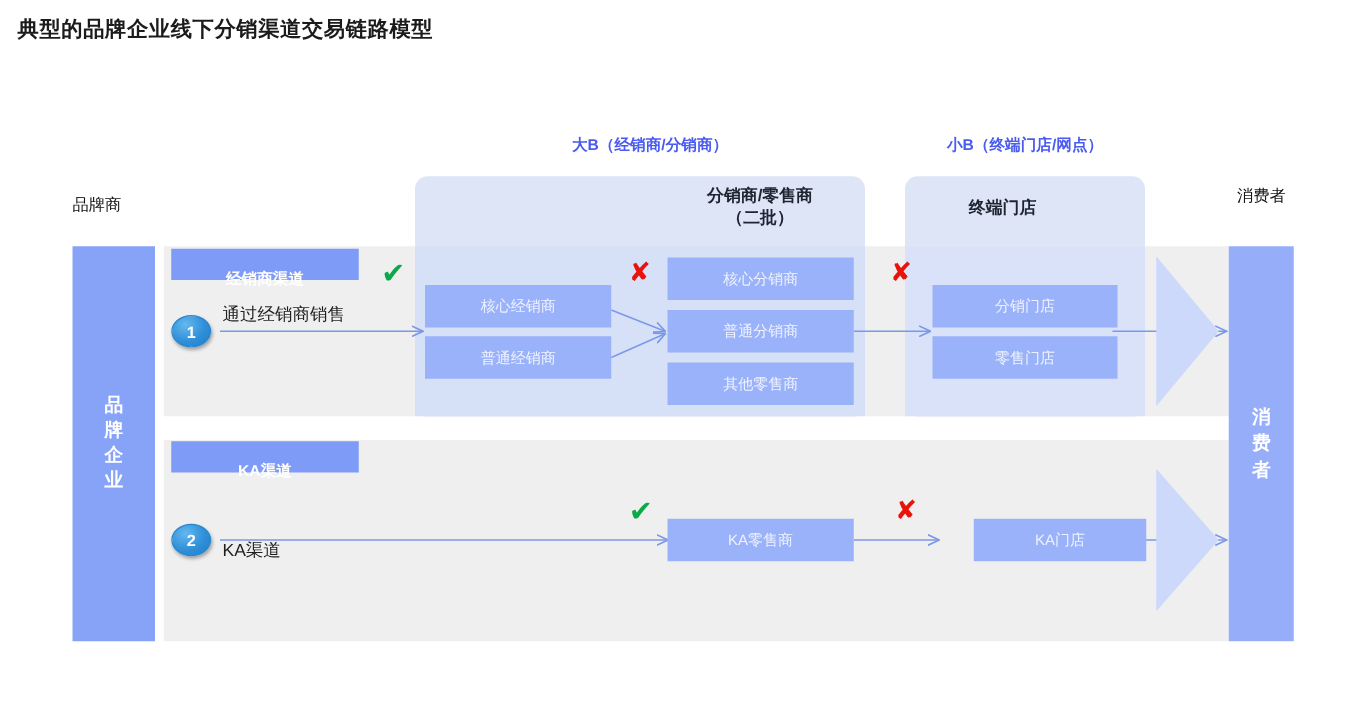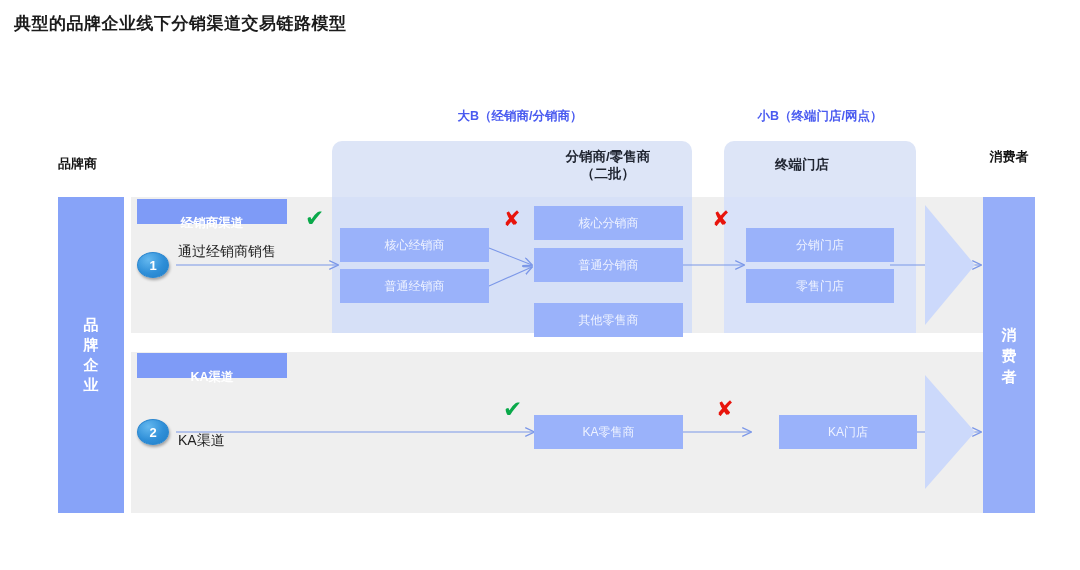--- a/index.html
+++ b/index.html
@@ -33,21 +33,21 @@
     background: #dde5f7;
     border-radius: 10px;
   }
   .stage-title {
     font-size: 13.5px; font-weight: bold; color: #1f2430;
     text-align: center; line-height: 17px; white-space: nowrap;
   }
 
   
   .col-head {
-    font-size: 13px; font-weight: bold; color: #141414;
+    font-size: 13px; font-weight: normal; color: #141414;
     white-space: nowrap;
   }
 
   
   #brand-bar {
     left: 58px; top: 197px; width: 66px; height: 316px;
     background: #87a3f8;
   }
   #brand-bar-text {
     position: absolute; left: 0; right: 0; top: 50%;
@@ -130,21 +130,21 @@
   <div class="abs col-head" style="left:58px; top:155px;">品牌商</div>
   <div class="abs col-head" style="left:983px; top:148px; width:52px; text-align:center;">消费者</div>
 
   <div class="abs stage-panel" style="left:332px; top:141px; width:360px; height:192px;"></div>
   <div class="abs stage-panel" style="left:724px; top:141px; width:192px; height:192px;"></div>
 
   <div class="abs stage-title" style="left:528px; top:148px; width:160px;">
     <div>分销商/零售商</div>
     <div>（二批）</div>
   </div>
-  <div class="abs stage-title" style="left:724px; top:157px; width:156px;font-family:Liberation Mono, monospace;">终端门店</div>
+  <div class="abs stage-title" style="left:724px; top:157px; width:156px;">终端门店</div>
 
   <div class="abs row-band" style="left:131px; top:197px; width:852px; height:136px;"></div>
   <div class="abs row-band" style="left:131px; top:352px; width:852px; height:161px;"></div>
 
   <div class="abs" style="left:332px; top:197px; width:360px; height:136px; background:#d6e0f7;"></div>
   <div class="abs" style="left:724px; top:197px; width:192px; height:136px; background:#d9e2f9;"></div>
   <div class="abs" style="left:332px; top:325px; width:360px; height:8px; background:#d6e0f7; border-bottom-left-radius:10px; border-bottom-right-radius:10px;"></div>
   <div class="abs" style="left:724px; top:325px; width:192px; height:8px; background:#d9e2f9; border-bottom-left-radius:10px; border-bottom-right-radius:10px;"></div>
 
   <div class="abs" id="brand-bar">
@@ -201,21 +201,21 @@
   <div class="abs node" style="left:340px; top:269px; width:149px; height:34px;">
     <span>普通经销商</span>
   </div>
 
   <div class="abs node" style="left:534px; top:206px; width:149px; height:34px;">
     <span>核心分销商</span>
   </div>
   <div class="abs node" style="left:534px; top:248px; width:149px; height:34px;">
     <span>普通分销商</span>
   </div>
-  <div class="abs node" style="left:534px; top:290px; width:149px; height:34px;margin-top:13px;">
+  <div class="abs node" style="left:534px; top:290px; width:149px; height:34px;">
     <span>其他零售商</span>
   </div>
 
   <div class="abs node" style="left:746px; top:228px; width:148px; height:34px;">
     <span>分销门店</span>
   </div>
   <div class="abs node" style="left:746px; top:269px; width:148px; height:34px;">
     <span>零售门店</span>
   </div>
 

